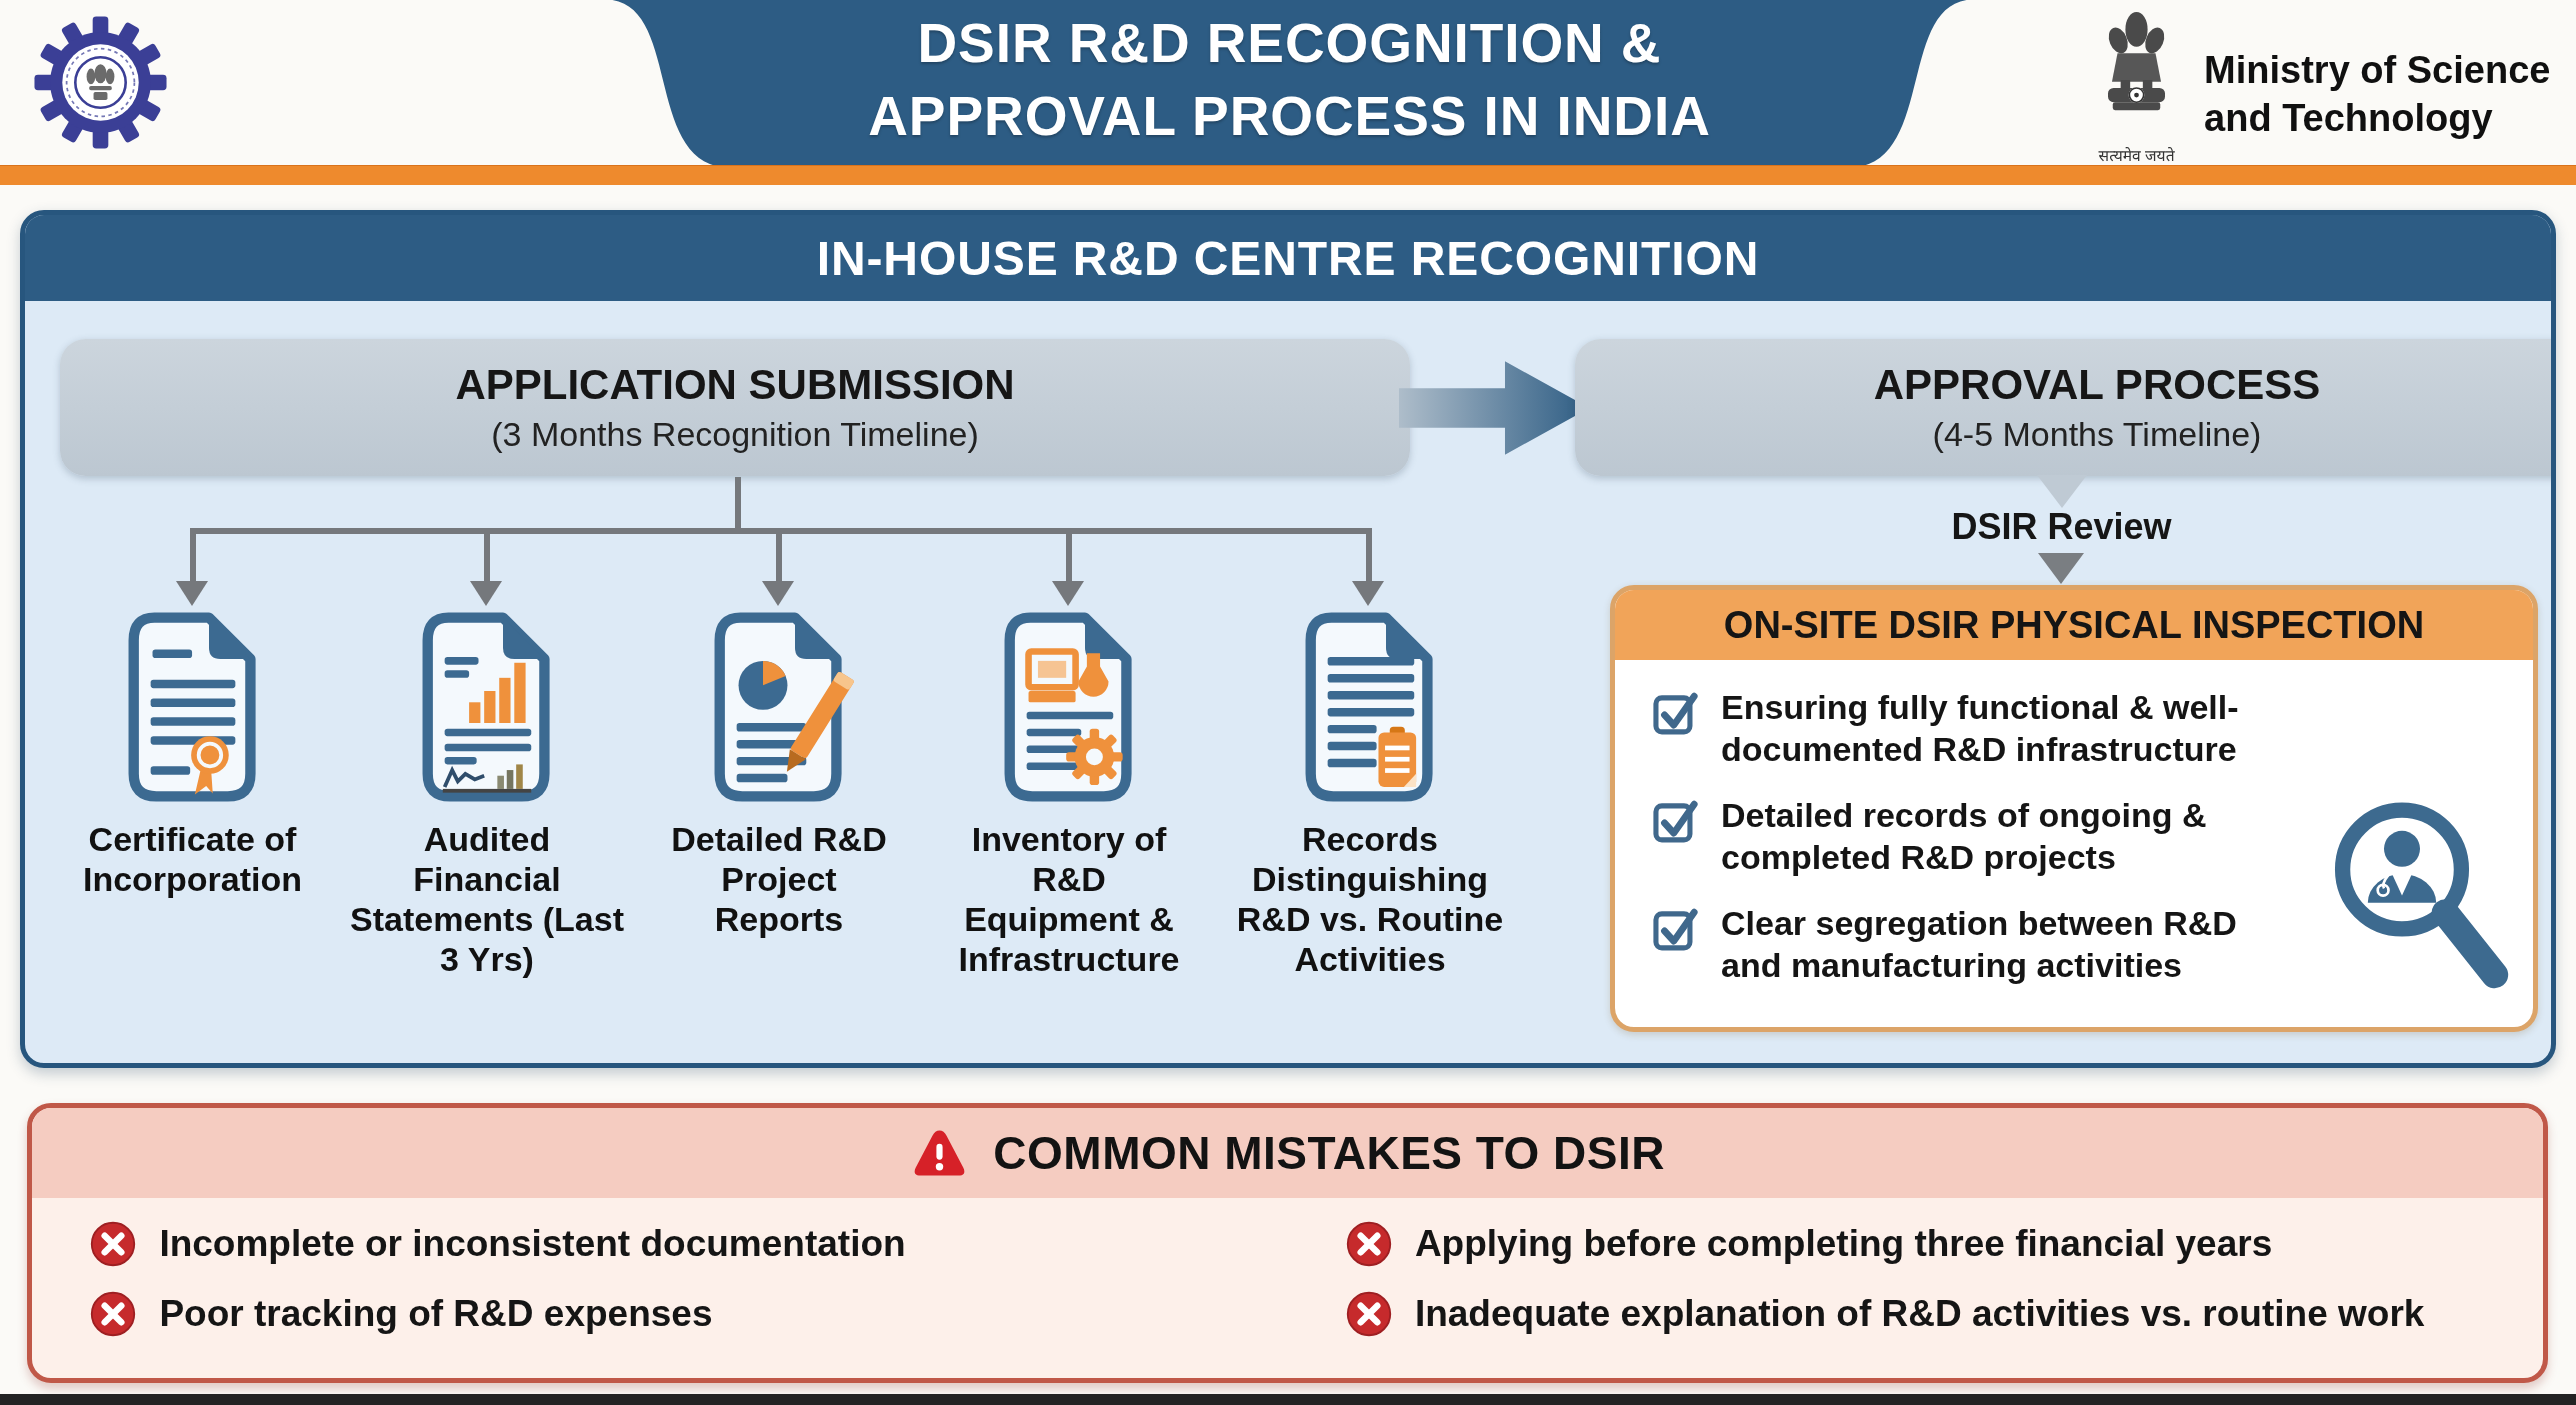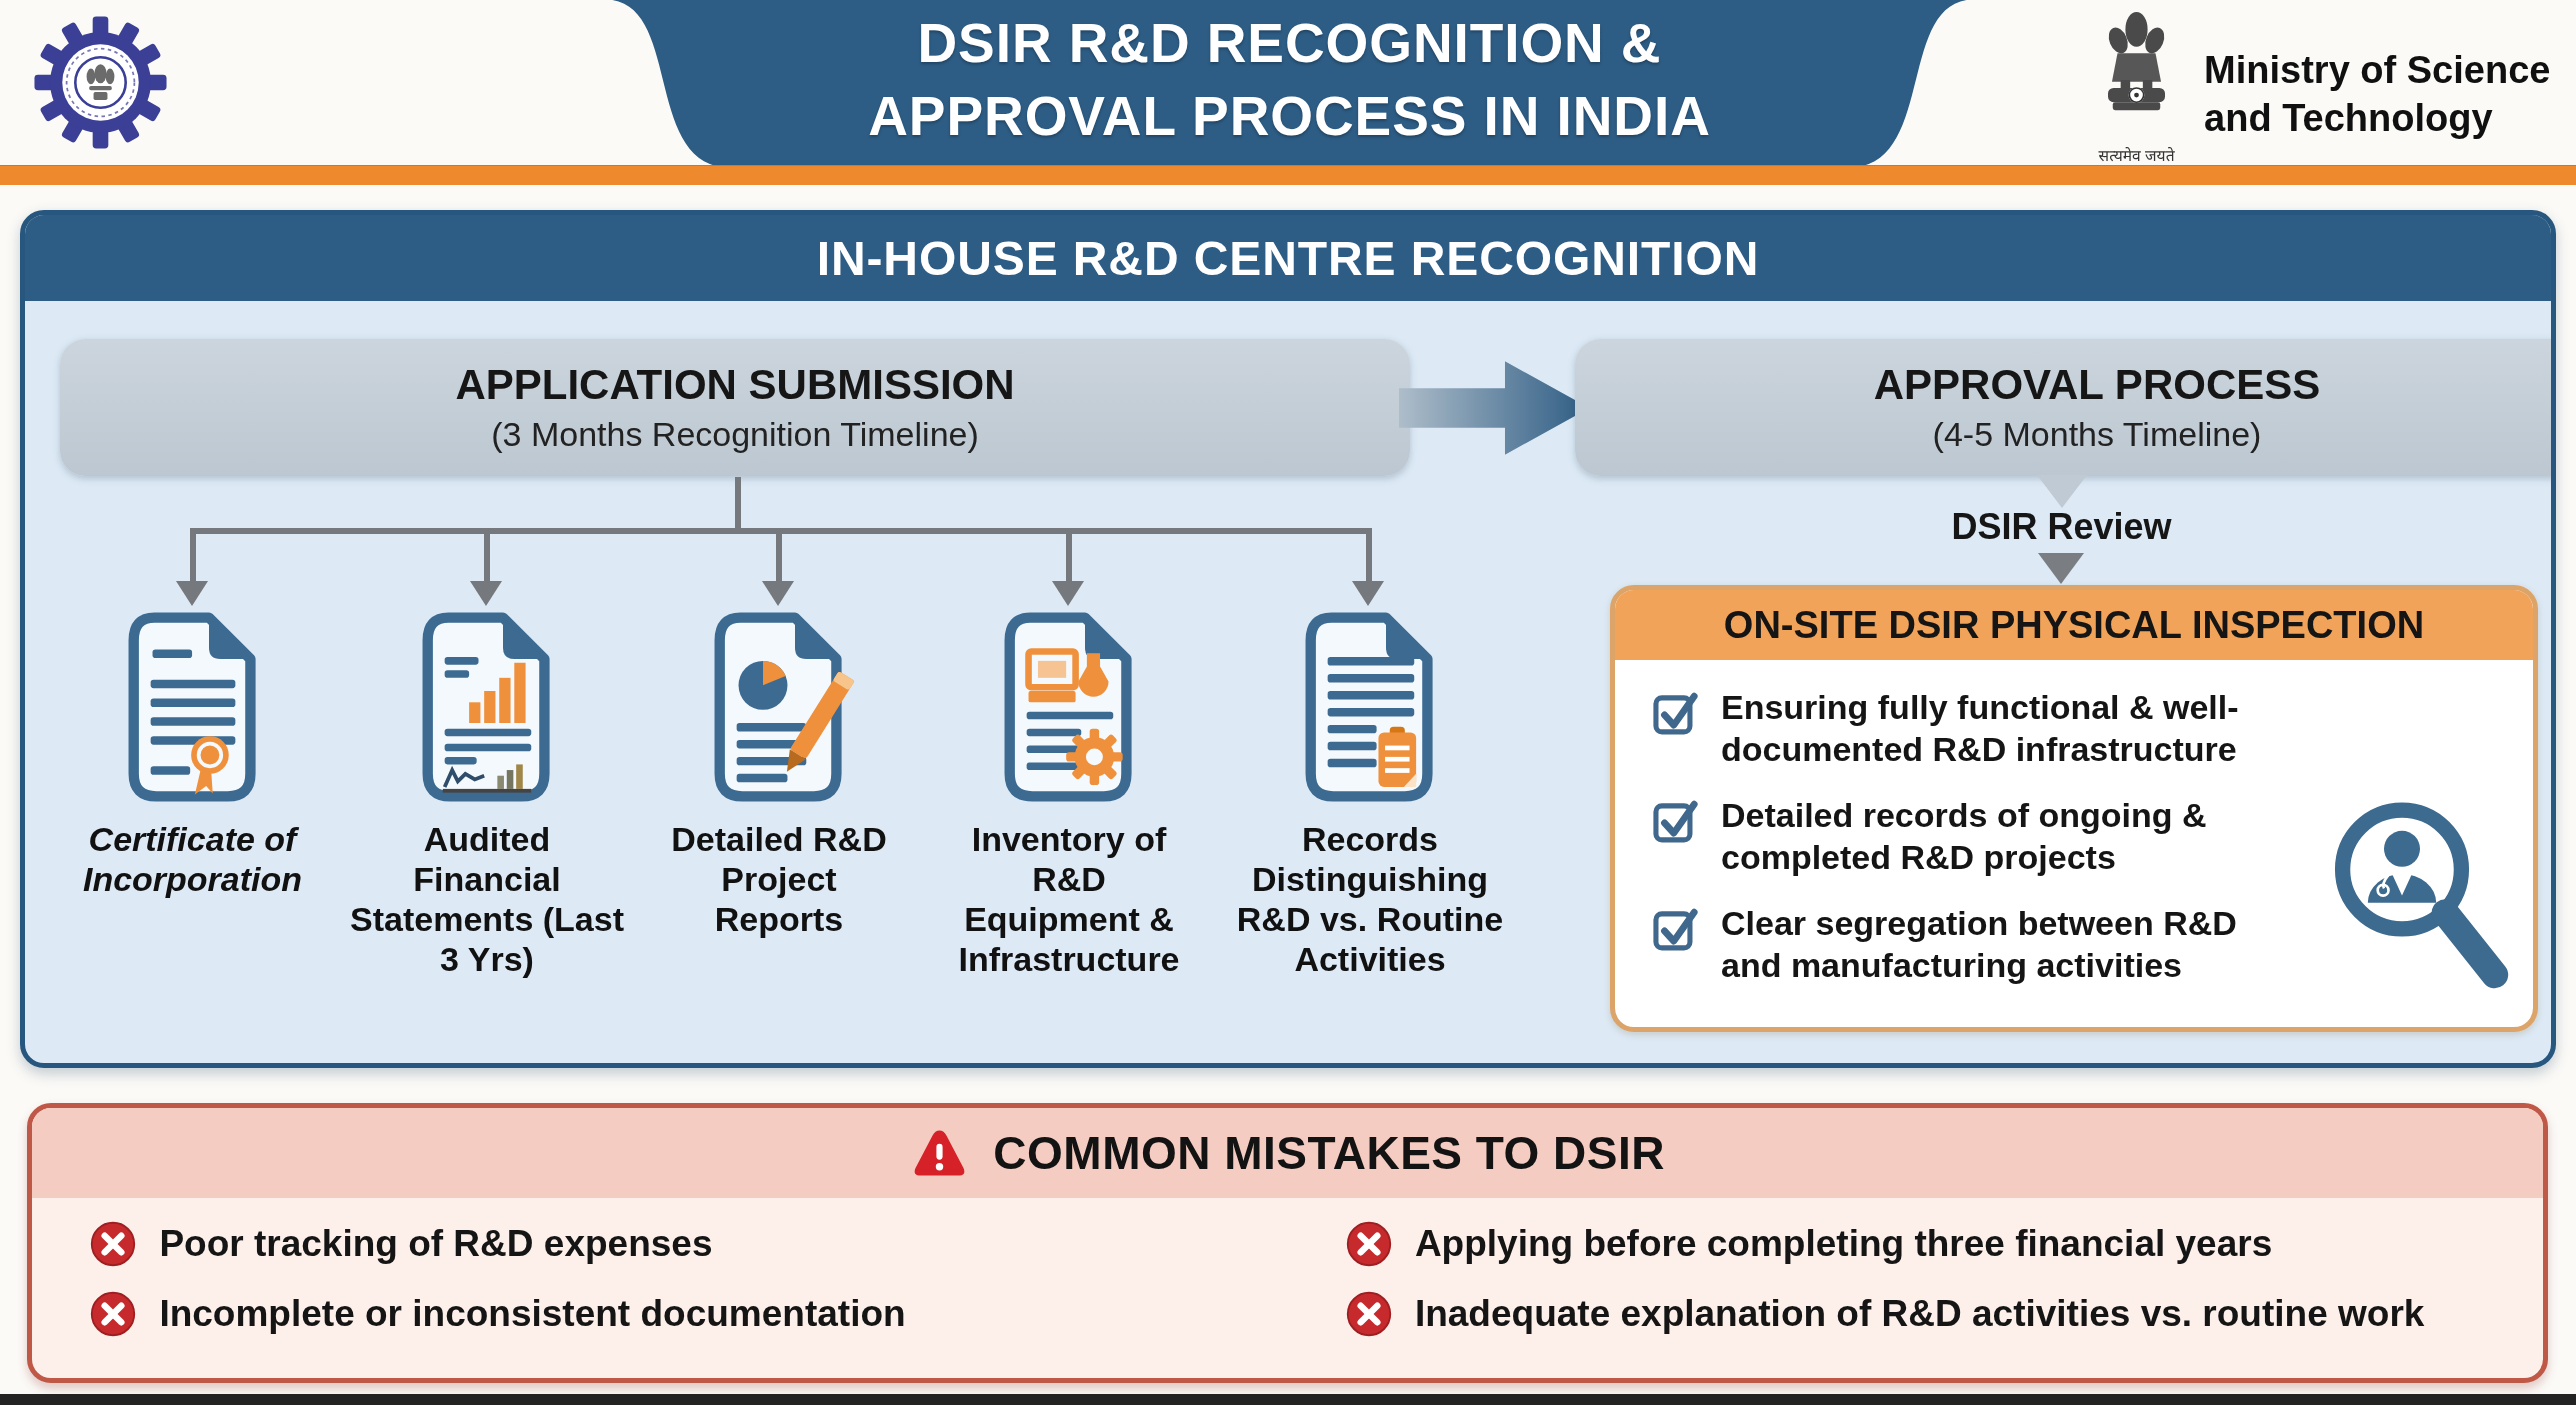--- a/index.html
+++ b/index.html
@@ -200,21 +200,21 @@
           <rect x="40" y="116" width="90" height="9" rx="3"></rect>
           <rect x="40" y="136" width="90" height="9" rx="3"></rect>
           <rect x="40" y="168" width="42" height="9" rx="3"></rect>
         </g>
         <g>
           <polygon points="94,168 87,198 99,189 106,197 104,168" fill="#ef913c"></polygon>
           <circle cx="103" cy="156" r="20" fill="#ef913c"></circle>
           <circle cx="103" cy="156" r="12" fill="none" stroke="#f4f9fd" stroke-width="4"></circle>
         </g>
       </svg>
-      <div class="lbl" style="max-width:293px;font-style:italic;">Certificate of Incorporation</div>
+      <div class="lbl" style="max-width:293px;">Certificate of Incorporation</div>
     </div>
 
     <div class="doc" style="left:311px;">
       <svg width="160" height="198" viewBox="0 0 170 210">
         <path d="M44 10 H102 L146 54 V176 Q146 200 122 200 H46 Q22 200 22 176 V34 Q22 10 44 10 Z" fill="#f4f9fd" stroke="#3c6a91" stroke-width="11" stroke-linejoin="round"></path>
         <path d="M102 10 L146 54 H114 Q102 54 102 42 Z" fill="#3c6a91"></path>
         <g fill="#3c6a91">
           <rect x="40" y="52" width="36" height="8" rx="3"></rect>
           <rect x="40" y="66" width="26" height="8" rx="3"></rect>
           <rect x="40" y="128" width="92" height="8" rx="3"></rect>
@@ -364,28 +364,28 @@
       </svg>
       <div class="title">COMMON MISTAKES TO DSIR</div>
     </div>
     <div class="mist-body">
       <div class="mist-col">
         <div class="mist-item">
           <svg width="48" height="48" viewBox="0 0 52 52">
             <circle cx="26" cy="26" r="23" fill="#c62a2c" stroke="#9e1f22" stroke-width="2"></circle>
             <path d="M17 17 L35 35 M35 17 L17 35" stroke="#ffffff" stroke-width="7" stroke-linecap="round"></path>
           </svg>
-          <div class="txt">Poor tracking of R&amp;D expenses</div>
+          <div class="txt">Incomplete or inconsistent documentation</div>
         </div>
         <div class="mist-item">
           <svg width="48" height="48" viewBox="0 0 52 52">
             <circle cx="26" cy="26" r="23" fill="#c62a2c" stroke="#9e1f22" stroke-width="2"></circle>
             <path d="M17 17 L35 35 M35 17 L17 35" stroke="#ffffff" stroke-width="7" stroke-linecap="round"></path>
           </svg>
-          <div class="txt">Incomplete or inconsistent documentation</div>
+          <div class="txt">Poor tracking of R&amp;D expenses</div>
         </div>
       </div>
       <div class="mist-col">
         <div class="mist-item">
           <svg width="48" height="48" viewBox="0 0 52 52">
             <circle cx="26" cy="26" r="23" fill="#c62a2c" stroke="#9e1f22" stroke-width="2"></circle>
             <path d="M17 17 L35 35 M35 17 L17 35" stroke="#ffffff" stroke-width="7" stroke-linecap="round"></path>
           </svg>
           <div class="txt">Applying before completing three financial years</div>
         </div>

